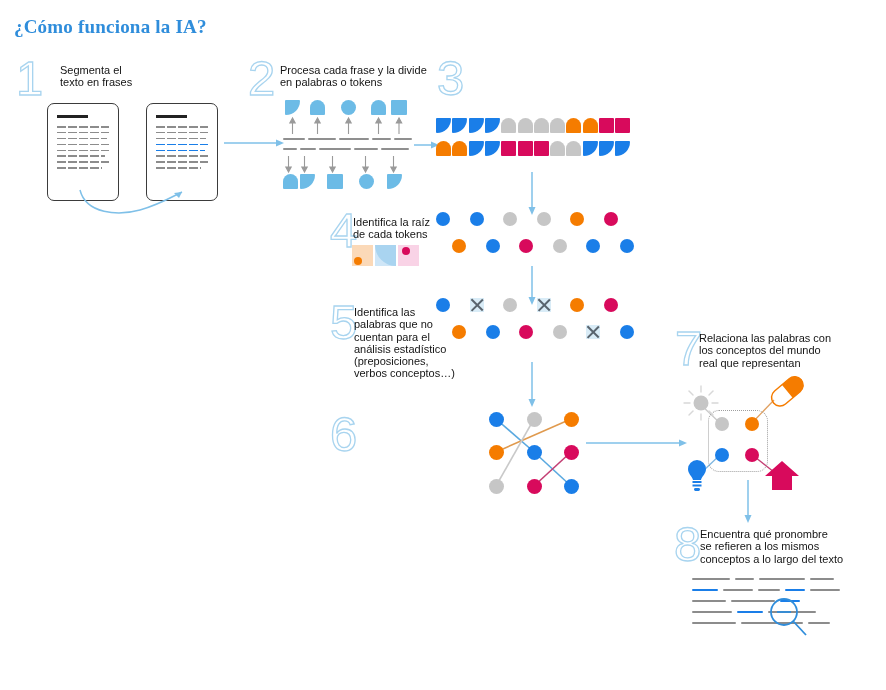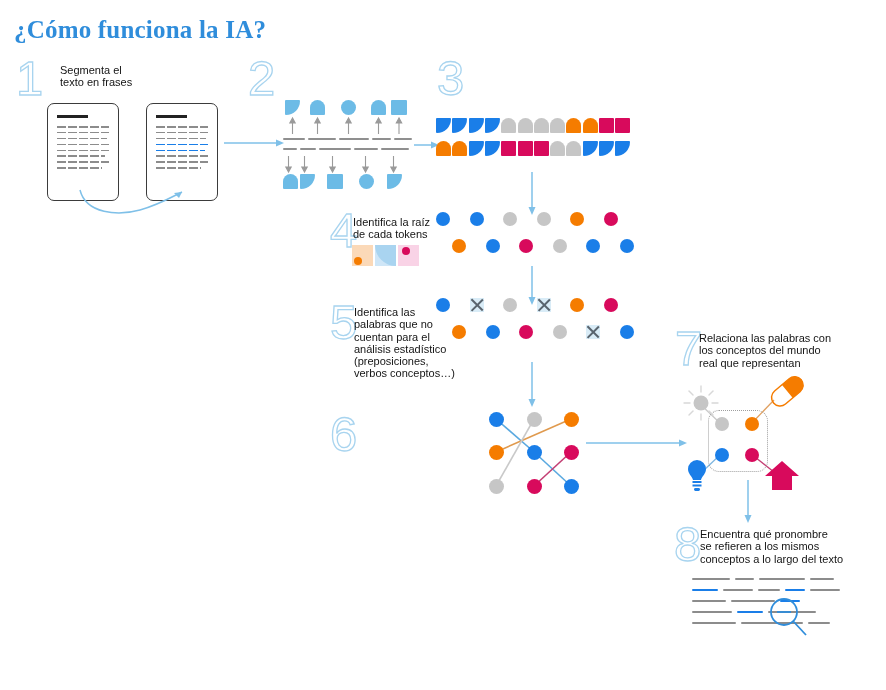--- a/index.html
+++ b/index.html
@@ -7,21 +7,21 @@
     width:886px;height:690px;position:relative;overflow:hidden;
     font-family:"Liberation Sans","DejaVu Sans",sans-serif;
     color:#1a1a1a;
   }
   .page{position:absolute;inset:0;}
 
   
   #page-title{
     position:absolute;left:14px;top:16px;
     font-family:"Liberation Serif","DejaVu Serif",serif;
-    font-weight:bold;font-size:25px;color:#2f8ddb;letter-spacing:.2px;
+    font-weight:bold;font-size:19px;color:#2f8ddb;letter-spacing:.2px;
   }
 
   
   .step{position:absolute;}
   .step-num{
     position:absolute;left:0;top:0;
     font-family:"Liberation Sans","DejaVu Sans",sans-serif;
     font-size:49px;line-height:49px;font-weight:400;
     color:transparent;
     -webkit-text-stroke:1.3px #a8d4ef;
@@ -135,20 +135,22 @@
 
   <div class="arrow" style="left:224px;top:138px;">
     <svg width="62" height="10" viewBox="0 0 62 10">
       <line x1="0" y1="5" x2="54" y2="5" stroke="#7fc0e8" stroke-width="1.5"></line>
       <polygon points="60,5 52,1.5 52,8.5" fill="#7fc0e8"></polygon>
     </svg>
   </div>
 
   <div class="step" style="left:248px;top:58px;width:200px;height:30px;">
     <div class="step-num" style="left:0;top:-4px;">2</div>
+    <div class="step-txt" style="left:32px;top:6px;width:180px;">Procesa cada frase y la divide
+en palabras o tokens</div>
   </div>
 
   <div style="position:absolute;left:283px;top:100px;width:130px;height:92px;">
 
     <div class="shape wedge" style="left:2px;top:0;width:15px;height:15px;background:#6cbbe6;"></div>
     <div class="shape dome" style="left:27px;top:0;width:15px;height:15px;background:#6cbbe6;"></div>
     <div class="shape circ" style="left:58px;top:0;width:15px;height:15px;background:#6cbbe6;"></div>
     <div class="shape dome" style="left:88px;top:0;width:15px;height:15px;background:#6cbbe6;"></div>
     <div class="shape sq" style="left:108px;top:0;width:16px;height:15px;background:#6cbbe6;"></div>
 

